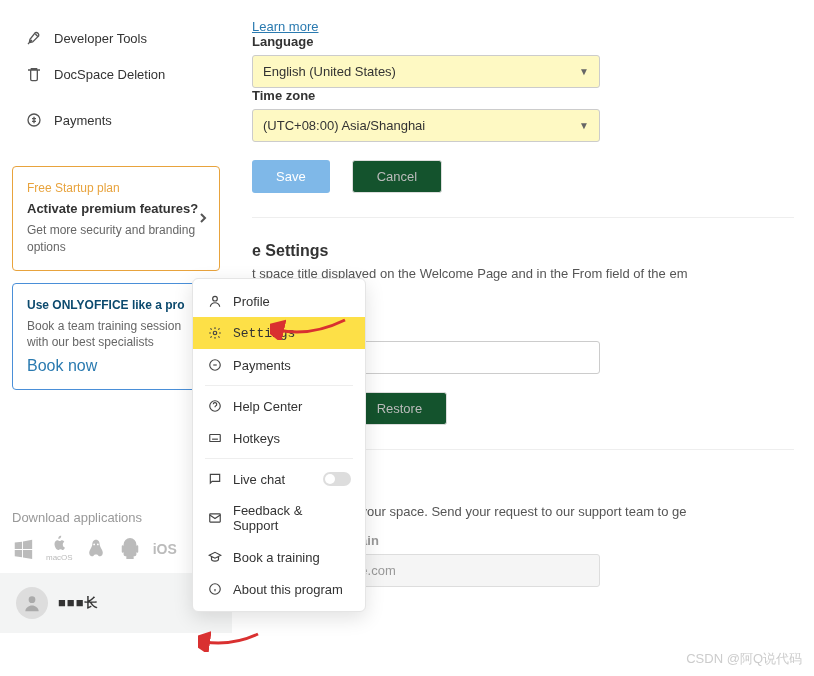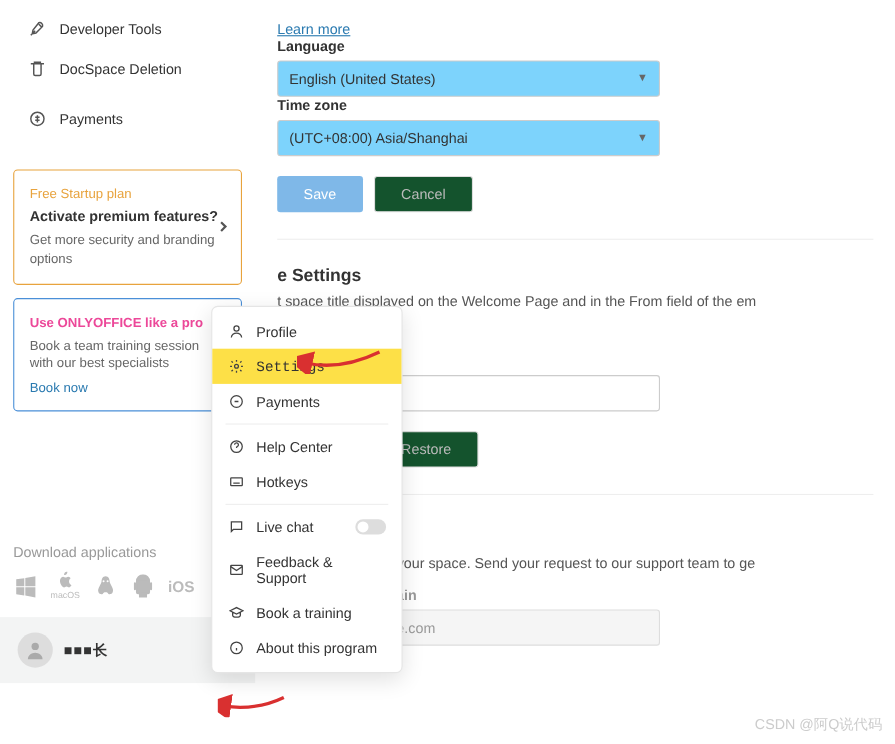--- a/index.html
+++ b/index.html
@@ -1,51 +1,51 @@
 <!DOCTYPE html>
 <html><head>
   <meta charset="utf-8">
   <style>
     * { box-sizing: border-box; margin: 0; padding: 0; }
     body { font-family: -apple-system, BlinkMacSystemFont, "Segoe UI", Arial, sans-serif; font-size: 13px; color: #333; width: 814px; height: 676px; overflow: hidden; position: relative; background: #fff; }
     
-    .sidebar { position: absolute; left: 0; top: 0; width: 232px; height: 621px; padding: 8px 0; }
+    .sidebar { position: absolute; left: 0; top: 12px; width: 232px; height: 621px; padding: 8px 0; }
     .nav-item { display: flex; align-items: center; padding: 10px 12px 10px 26px; color: #333; cursor: pointer; font-size: 13px; }
     .nav-item .icon { width: 16px; height: 16px; margin-right: 12px; display: inline-flex; align-items: center; justify-content: center; color: #555; }
     
     .promo-box { margin: 12px; border: 1px solid #e8a33d; border-radius: 4px; padding: 14px; position: relative; }
     .promo-box.orange { }
     .promo-box.blue { border-color: #4a8fd8; }
     .promo-tag { color: #e8a33d; font-size: 12px; font-weight: 500; margin-bottom: 6px; }
-    .promo-tag.blue { color: #ec4899; font-weight: 600; }
+    .promo-tag.blue { color: #0c4a6e; font-weight: 600; }
     .promo-title { font-weight: 600; font-size: 13px; color: #333; margin-bottom: 2px; }
     .promo-desc { font-size: 12px; color: #666; margin-top: 6px; line-height: 1.4; }
     .promo-chevron { position: absolute; right: 12px; top: 50%; transform: translateY(-50%); color: #888; }
-    .promo-link { color: #2a7ab0; font-size: 12px; margin-top: 6px; display: inline-block; }
+    .promo-link { color: #2a7ab0; font-size: 16px; margin-top: 6px; display: inline-block; }
     
     .download-section { padding: 8px 12px; margin-top: 112px; }
     .download-label { color: #999; font-size: 13px; margin-bottom: 10px; }
     .os-icons { display: flex; gap: 12px; align-items: center; color: #bbb; }
     .os-icon { width: 22px; height: 22px; display: inline-flex; align-items: center; justify-content: center; }
     .os-label { font-size: 8px; color: #bbb; text-align: left; }
     
     .user-footer { position: absolute; bottom: 0; left: 0; width: 232px; background: #f3f4f4; padding: 14px 16px; display: flex; align-items: center; gap: 10px; }
     .avatar { width: 32px; height: 32px; border-radius: 50%; background: #ddd; display: inline-flex; align-items: center; justify-content: center; }
     .username { font-size: 13px; font-weight: bold; letter-spacing: 1px; color: #333; }
     .user-menu-dots { position: absolute; right: 16px; color: #999; cursor: pointer; font-size: 18px; }
     
     .main { position: absolute; left: 232px; top: 0; right: 0; padding: 11px 20px; }
     .learn-link { color: #2a7ab0; text-decoration: underline; font-size: 13px; display: inline-block; margin-top: 8px; }
     
     .field-group { }
     .field-label { font-weight: 600; font-size: 13px; margin-bottom: 6px; display: block; }
-    .select-box { width: 348px; border: 1px solid #ccc; border-radius: 3px; padding: 8px 10px; font-size: 13px; display: flex; justify-content: space-between; align-items: center; background: #7dd3fc; cursor: pointer; }
+    .select-box { width: 348px; border: 1px solid #ccc; border-radius: 3px; padding: 8px 10px; font-size: 13px; display: flex; justify-content: space-between; align-items: center; background: #fef9c3; cursor: pointer; }
     .caret { font-size: 10px; color: #666; }
     
-    .button-row { display: flex; gap: 10px; margin-top: 18px; margin-bottom: 24px; }
+    .button-row { display: flex; gap: 22px; margin-top: 18px; margin-bottom: 24px; }
     .btn { padding: 8px 24px; border-radius: 3px; font-size: 13px; border: none; cursor: pointer; }
     .btn-primary { background: #7fb8e8; color: #fff; }
     .btn-secondary { background: #14532d; border: 1px solid #ddd; color: #bbb; }
     
     .divider { border: none; border-top: 1px solid #eee; margin: 0; }
     
     .section-title { font-size: 16px; font-weight: 700; margin-top: 24px; }
     .section-desc { font-size: 13px; color: #555; margin-top: 6px; }
     
     .text-input { width: 348px; border: 1px solid #ccc; border-radius: 3px; padding: 8px 10px; font-size: 13px; }

